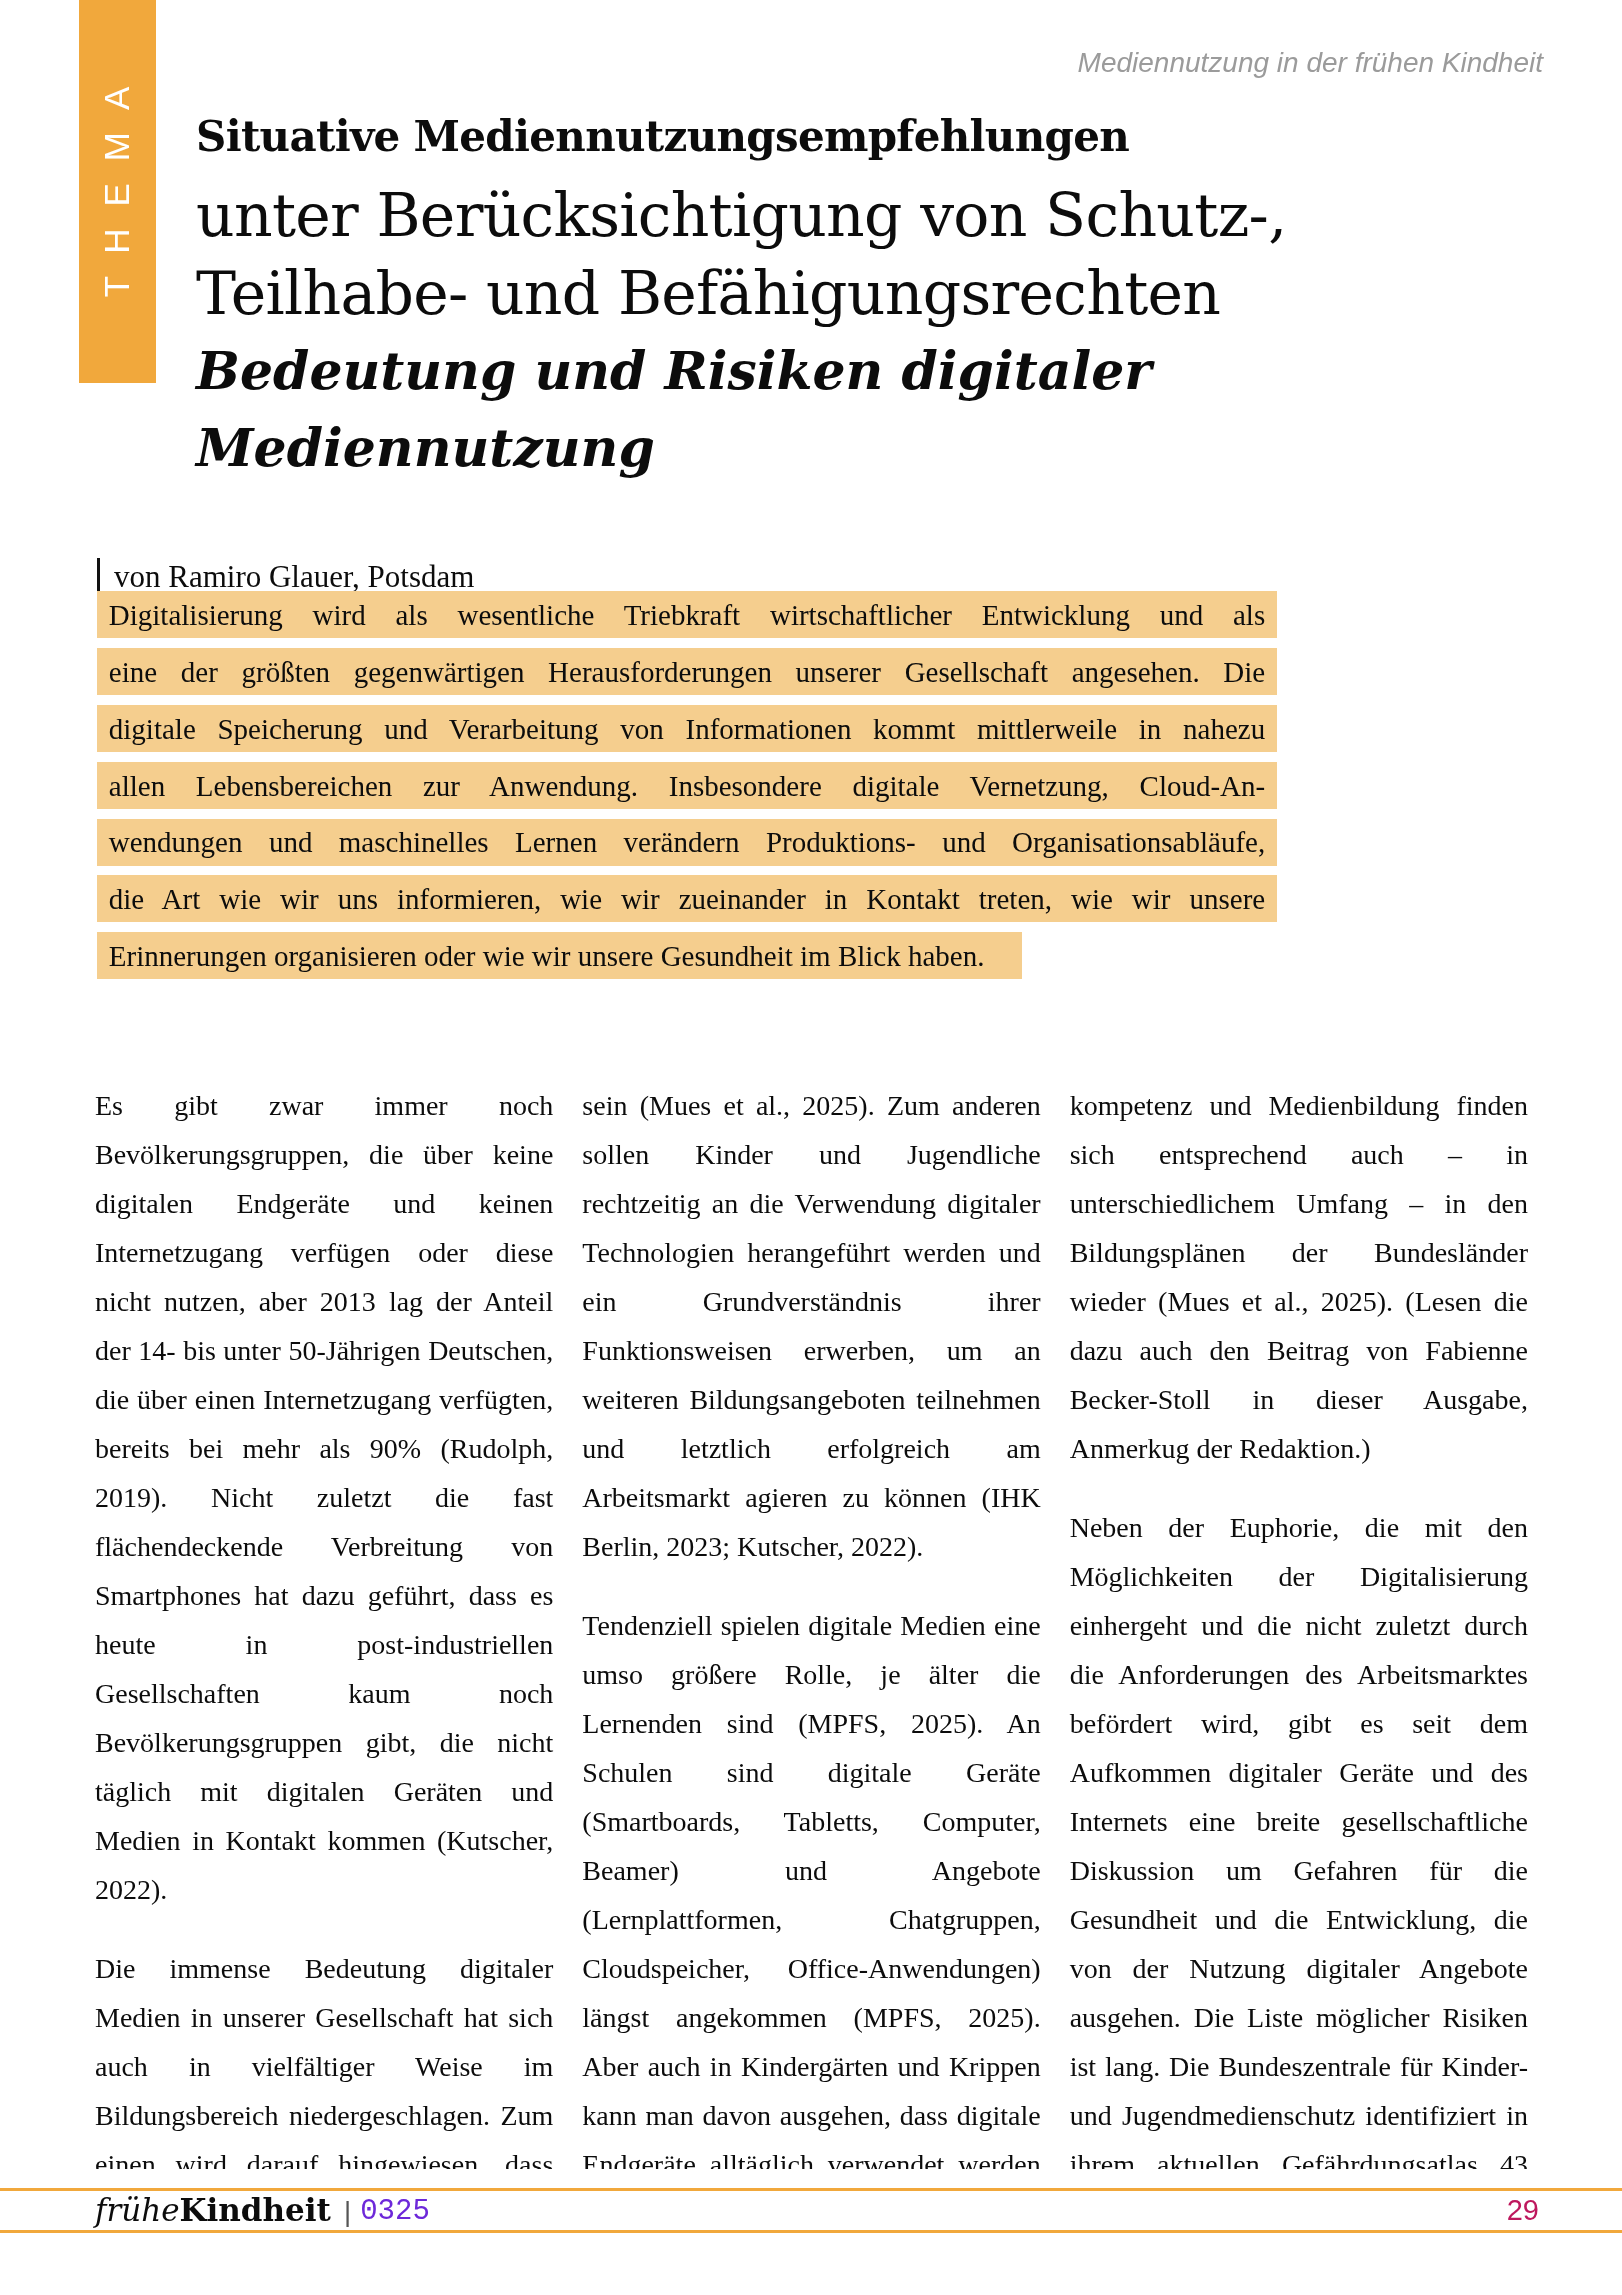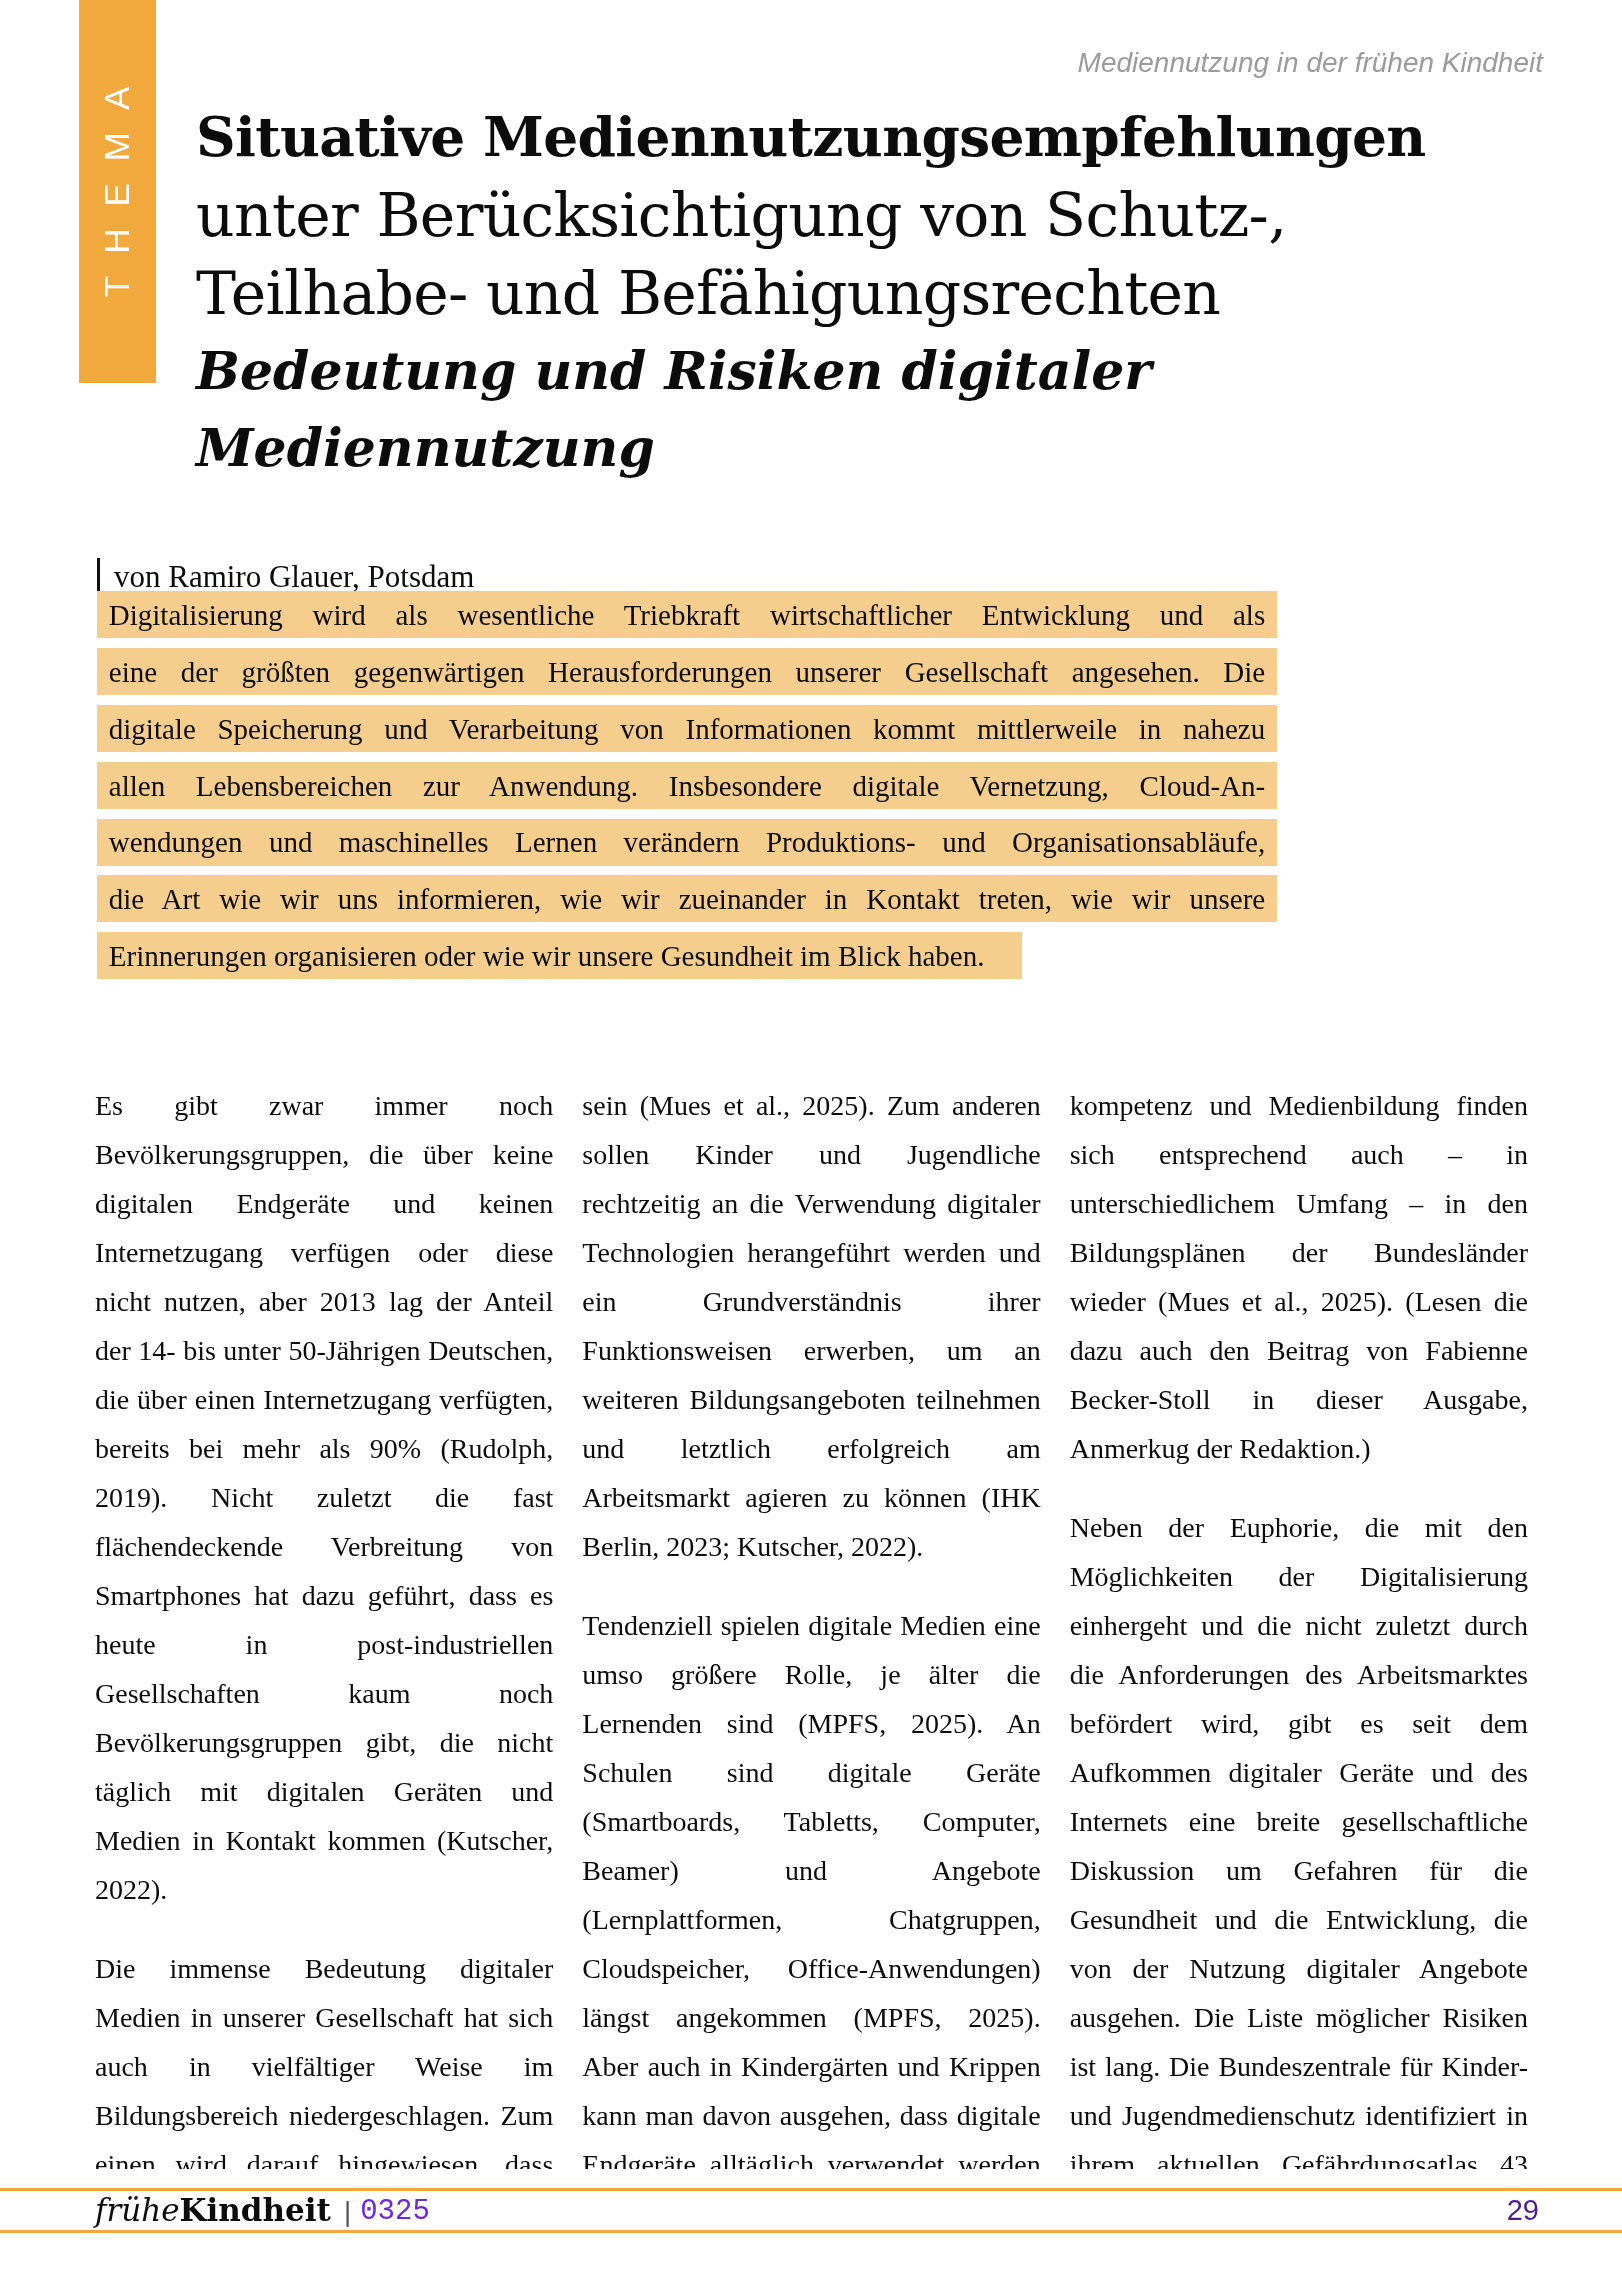--- a/index.html
+++ b/index.html
@@ -40,21 +40,21 @@
     font-style:italic;
     font-size:28px;
     color:var(--header-gray);
   }
   
   .title-block{
     position:absolute;left:196px;top:97px;width:1348px;
     font-family:"DejaVu Serif", serif;
   }
   .title-line1{
-    font-size:55px;font-weight:700;line-height:79px;
+    font-size:42px;font-weight:700;line-height:79px;
     letter-spacing:-0.7px;
   }
   .title-line2,.title-line3{
     font-size:60px;font-weight:400;line-height:78px;
     letter-spacing:-0.7px;
   }
   .title-subtitle{
     font-size:52px;font-weight:700;font-style:italic;line-height:77px;
   }
   
@@ -123,21 +123,21 @@
     font-family:"Liberation Sans", sans-serif;
     font-weight:300;color:#555;
     margin:0 9.2px 0 13px;font-size:27.5px;
   }
   .journal .j-issue{
     font-family:Liberation Mono, monospace;
     font-size:29px;color:#6d28d9;
   }
   .page-number{
     font-family:"Liberation Sans", sans-serif;
-    font-size:29px;color:#4c1d95;
+    font-size:29px;color:#be185d;
   }
 </style>
 </head>
 <body>
 
 <div class="page">
 
   <div class="thema-bar">
     <div class="thema-label">THEMA</div>
   </div>

